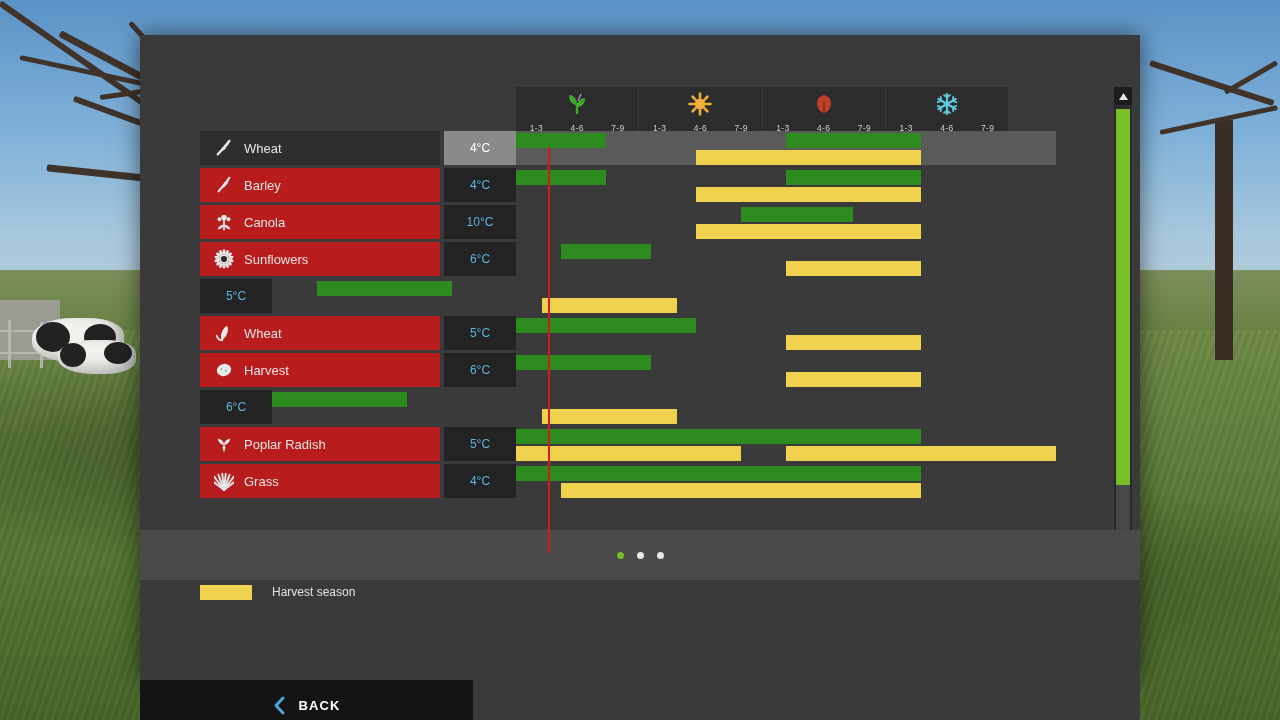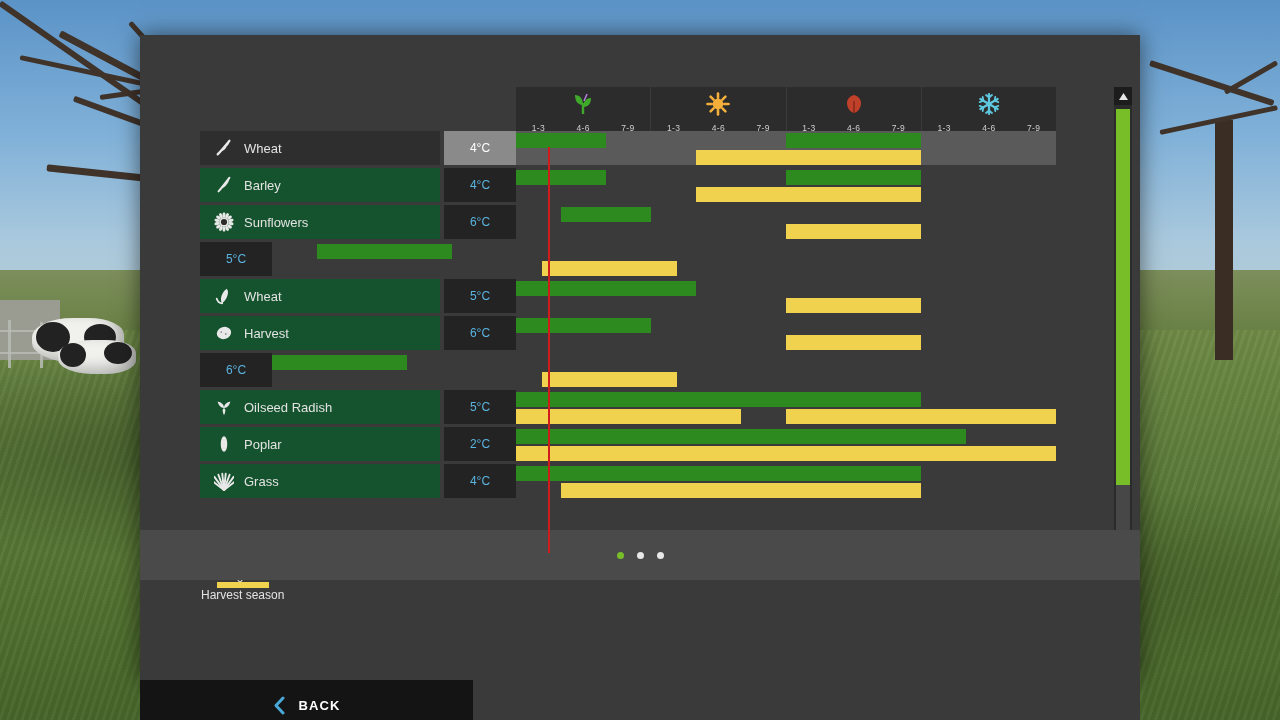--- a/index.html
+++ b/index.html
@@ -60,41 +60,41 @@
     flex: 1; background: #000; color: #fff; display: flex;
     align-items: center; justify-content: center;
     font-size: 19px; font-weight: bold; letter-spacing: 1.6px;
   }
 
   
   .body { position: relative; height: 545px; background: #3a3a3a; }
 
   
   .colhead {
-    position: absolute; left: 376px; top: 52px; width: 540px; height: 58px;
+    position: absolute; left: 376px; top: 52px; width: 492px; height: 58px;
     background: #2c2c2c; display: flex;
   }
   .season {
     flex: 1; position: relative; border-right: 1px solid #3a3a3a;
     display: flex; flex-direction: column; align-items: center;
   }
   .season:last-child { border-right: none; }
   .season-icon { height: 34px; display: flex; align-items: center; justify-content: center; }
   .sub-row { display: flex; width: 100%; }
   .sub {
     flex: 1; text-align: center; font-size: 8.5px; color: #cfcfcf;
     letter-spacing: .3px; line-height: 14px;
   }
 
   
   .rows { position: absolute; left: 60px; top: 96px; width: 856px; }
   .row { display: flex; height: 37px; margin-bottom: 0; position: relative; }
   .row + .row { margin-top: 0; }
   .name-cell {
-    width: 240px; background: #14532d; display: flex; align-items: center;
+    width: 240px; background: #b91c1c; display: flex; align-items: center;
     padding-left: 14px; gap: 10px; margin-right: 4px; margin-bottom: 3px;
     cursor: pointer;
   }
   .row.selected .name-cell { background: #2e2e2e; }
   .crop-icon { width: 20px; height: 20px; flex: none; display: flex; align-items: center; justify-content: center; }
   .crop-name { font-size: 13px; color: #e3e3e3; }
   .temp-cell {
     width: 72px; background: #232323; display: flex; align-items: center;
     justify-content: center; font-size: 12px; color: #5ab4e0;
     margin-bottom: 3px; cursor: pointer;
@@ -110,21 +110,21 @@
   .bar.harv  { top: 19px; background: #f0d24e; }
 
   
   .today-line {
     position: absolute; left: 408px; top: 112px; width: 2px; height: 406px;
     background: #d21b1b; z-index: 5;
   }
 
   
   .legend { position: absolute; left: 60px; top: 527px; }
-  .leg-row { display: flex; align-items: center; gap: 0; height: 20px; flex-direction: column; }
+  .leg-row { display: flex; align-items: center; gap: 20px; height: 20px; }
   .leg-sw { width: 52px; height: 15px; }
   .leg-sw.g { background: #2d8a1f; }
   .leg-sw.y { background: #f0d24e; }
   .leg-txt { font-size: 12px; color: #e3e3e3; }
 
   
   .scrollbar {
     position: absolute; right: 8px; top: 52px; width: 18px; height: 478px;
     background: #2b2b2b;
   }
@@ -331,20 +331,40 @@
           <div class="track">
             <div class="bar plant" style="left: 0px; width: 90.18px;"></div>
             <div class="bar plant" style="left: 270px; width: 135px;"></div>
             <div class="bar harv" style="left: 179.82px; width: 225.18px;"></div>
           </div>
         </div>
         <div class="row">
           <div class="name-cell">
             <span class="crop-icon">
               <svg width="22" height="22" viewBox="0 0 22 22">
+                <path d="M11 20 L11 8" stroke="#e9e9e9" stroke-width="2" fill="none"></path>
+                    <circle cx="11" cy="6" r="3" fill="#e9e9e9"></circle>
+                    <circle cx="6" cy="8" r="2.1" fill="#e9e9e9"></circle>
+                <circle cx="16" cy="8" r="2.1" fill="#e9e9e9"></circle>
+                    <path d="M11 14 C7 14 5 16 4 19 C8 19 10 17 11 14 Z" fill="#e9e9e9"></path>
+                    <path d="M11 14 C15 14 17 16 18 19 C14 19 12 17 11 14 Z" fill="#e9e9e9"></path>
+              </svg>
+            </span>
+            <span class="crop-name">Canola</span>
+          </div>
+          <div class="temp-cell">10°C</div>
+          <div class="track">
+            <div class="bar plant" style="left: 225.18px; width: 112.32px;"></div>
+            <div class="bar harv" style="left: 179.82px; width: 225.18px;"></div>
+          </div>
+        </div>
+        <div class="row">
+          <div class="name-cell">
+            <span class="crop-icon">
+              <svg width="22" height="22" viewBox="0 0 22 22">
                 <ellipse cx="11" cy="3.2" rx="1.7" ry="3" fill="#e9e9e9" transform="rotate(0 11 11)"></ellipse>
                 <ellipse cx="11" cy="3.2" rx="1.7" ry="3" fill="#e9e9e9" transform="rotate(25.714285714285715 11 11)"></ellipse>
                 <ellipse cx="11" cy="3.2" rx="1.7" ry="3" fill="#e9e9e9" transform="rotate(51.42857142857143 11 11)"></ellipse>
                 <ellipse cx="11" cy="3.2" rx="1.7" ry="3" fill="#e9e9e9" transform="rotate(77.14285714285714 11 11)"></ellipse>
                 <ellipse cx="11" cy="3.2" rx="1.7" ry="3" fill="#e9e9e9" transform="rotate(102.85714285714286 11 11)"></ellipse>
                 <ellipse cx="11" cy="3.2" rx="1.7" ry="3" fill="#e9e9e9" transform="rotate(128.57142857142858 11 11)"></ellipse>
                 <ellipse cx="11" cy="3.2" rx="1.7" ry="3" fill="#e9e9e9" transform="rotate(154.28571428571428 11 11)"></ellipse>
                 <ellipse cx="11" cy="3.2" rx="1.7" ry="3" fill="#e9e9e9" transform="rotate(180 11 11)"></ellipse>
                 <ellipse cx="11" cy="3.2" rx="1.7" ry="3" fill="#e9e9e9" transform="rotate(205.71428571428572 11 11)"></ellipse>
                 <ellipse cx="11" cy="3.2" rx="1.7" ry="3" fill="#e9e9e9" transform="rotate(231.42857142857144 11 11)"></ellipse>
@@ -413,42 +433,27 @@
         </div>
         <div class="row">
           <div class="name-cell">
             <span class="crop-icon">
               <svg width="22" height="22" viewBox="0 0 22 22">
                 <path d="M11 20 C9 16 9 13 11 12 C13 13 13 16 11 20 Z" fill="#e9e9e9"></path>
                             <path d="M11 12 C7 12 5 9 4 5 C8 6 11 8 11 12 Z" fill="#e9e9e9"></path>
                             <path d="M11 12 C15 12 17 9 18 5 C14 6 11 8 11 12 Z" fill="#e9e9e9"></path>
               </svg>
             </span>
-            <span class="crop-name">Oilseed Radish</span>
+            <span class="crop-name">Poplar Radish</span>
           </div>
           <div class="temp-cell">5°C</div>
           <div class="track">
             <div class="bar plant" style="left: 0px; width: 405px;"></div>
             <div class="bar harv" style="left: 0px; width: 225.18px;"></div>
             <div class="bar harv" style="left: 270px; width: 270px;"></div>
-          </div>
-        </div>
-        <div class="row">
-          <div class="name-cell">
-            <span class="crop-icon">
-              <svg width="22" height="22" viewBox="0 0 22 22">
-                <ellipse cx="11" cy="11" rx="3.6" ry="8.4" fill="#e9e9e9"></ellipse>
-              </svg>
-            </span>
-            <span class="crop-name">Poplar</span>
-          </div>
-          <div class="temp-cell">2°C</div>
-          <div class="track">
-            <div class="bar plant" style="left: 0px; width: 449.82px;"></div>
-            <div class="bar harv" style="left: 0px; width: 540px;"></div>
           </div>
         </div>
         <div class="row">
           <div class="name-cell">
             <span class="crop-icon">
               <svg width="22" height="22" viewBox="0 0 22 22">
                 <path d="M11 21 C11 14 11 9 11 3" stroke="#e9e9e9" stroke-width="2.1" fill="none" stroke-linecap="round" transform="rotate(-52 11 21)"></path>
                 <path d="M11 21 C11 14 11 9 11 3" stroke="#e9e9e9" stroke-width="2.1" fill="none" stroke-linecap="round" transform="rotate(-36 11 21)"></path>
                 <path d="M11 21 C11 14 11 9 11 3" stroke="#e9e9e9" stroke-width="2.1" fill="none" stroke-linecap="round" transform="rotate(-20 11 21)"></path>
                 <path d="M11 21 C11 14 11 9 11 3" stroke="#e9e9e9" stroke-width="2.1" fill="none" stroke-linecap="round" transform="rotate(-6 11 21)"></path>

